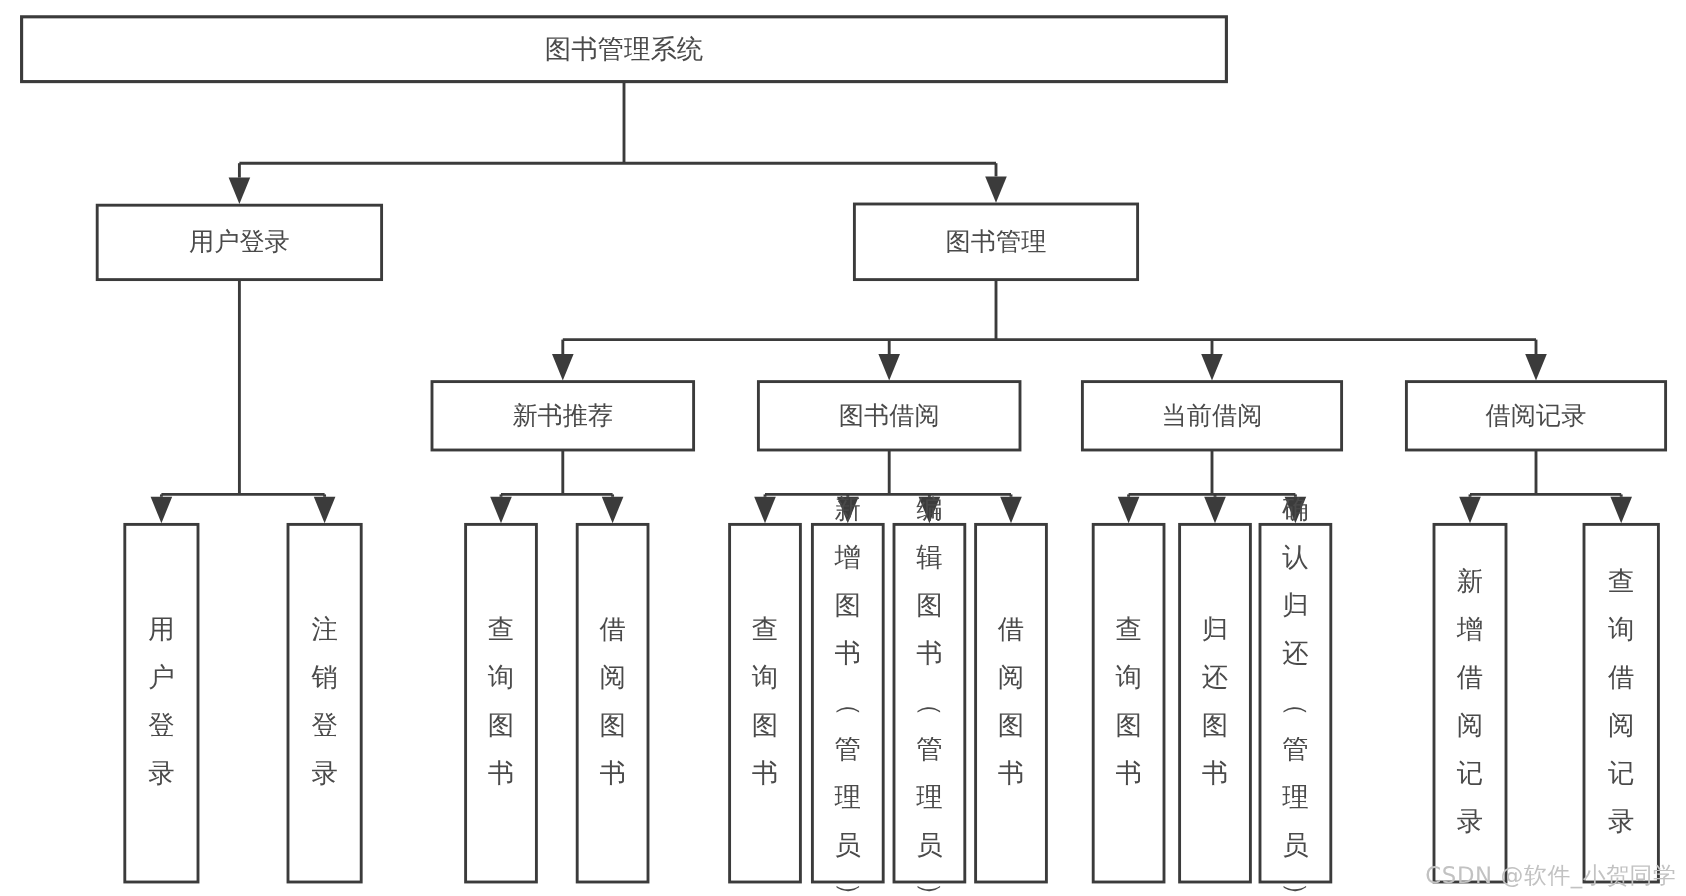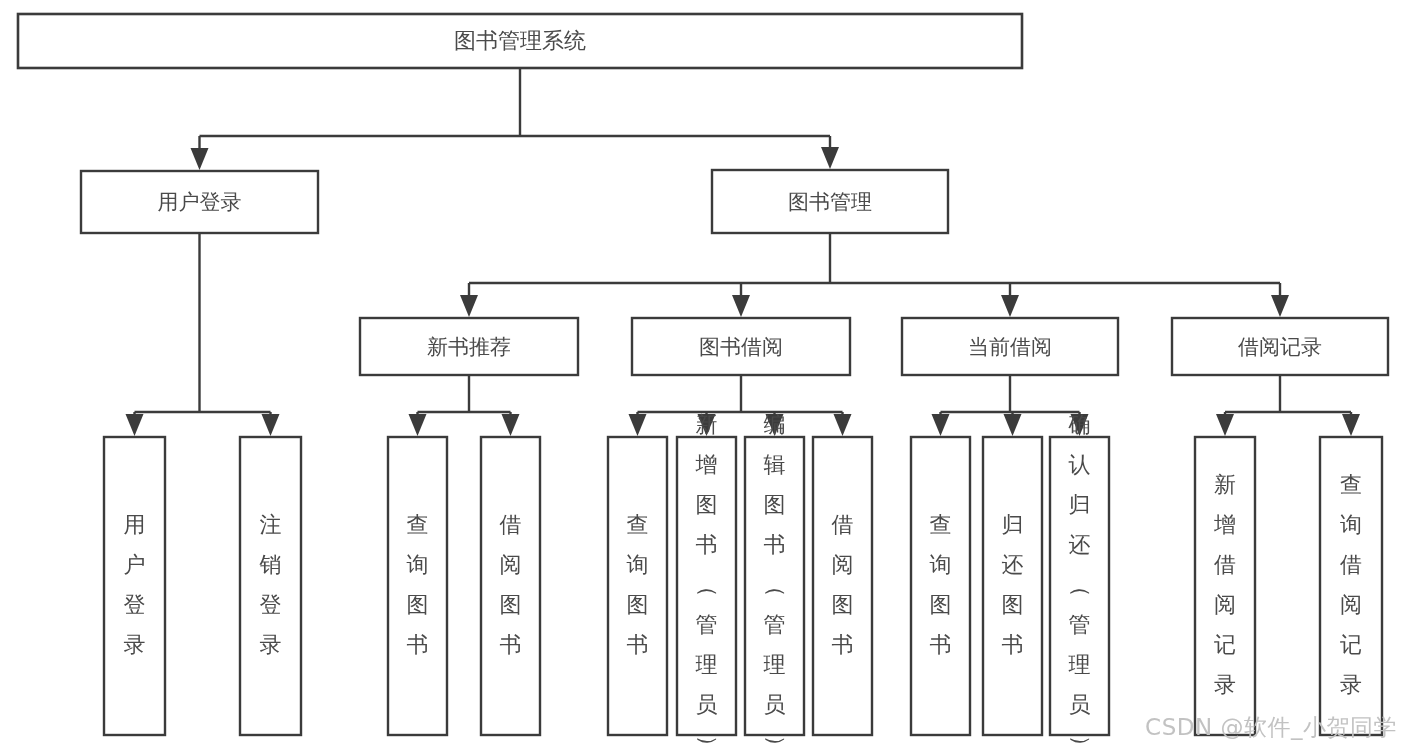--- a/index.html
+++ b/index.html
@@ -60,21 +60,21 @@
     font-family: "DejaVu Sans", "Liberation Sans", sans-serif;
     font-size: 22px;
     text-anchor: middle;
     dominant-baseline: middle;
   }
   .watermark {
     position: absolute;
     right: 8px;
     bottom: 4px;
     font-family: "DejaVu Sans", "Liberation Sans", sans-serif;
-    font-size: 23px;
+    font-size: 19px;
     color: #c2c2c2;
     white-space: nowrap;
     letter-spacing: 0.5px;
     pointer-events: none;
   }
 </style>
 </head>
 <body>
 
 <div id="diagram-root">

